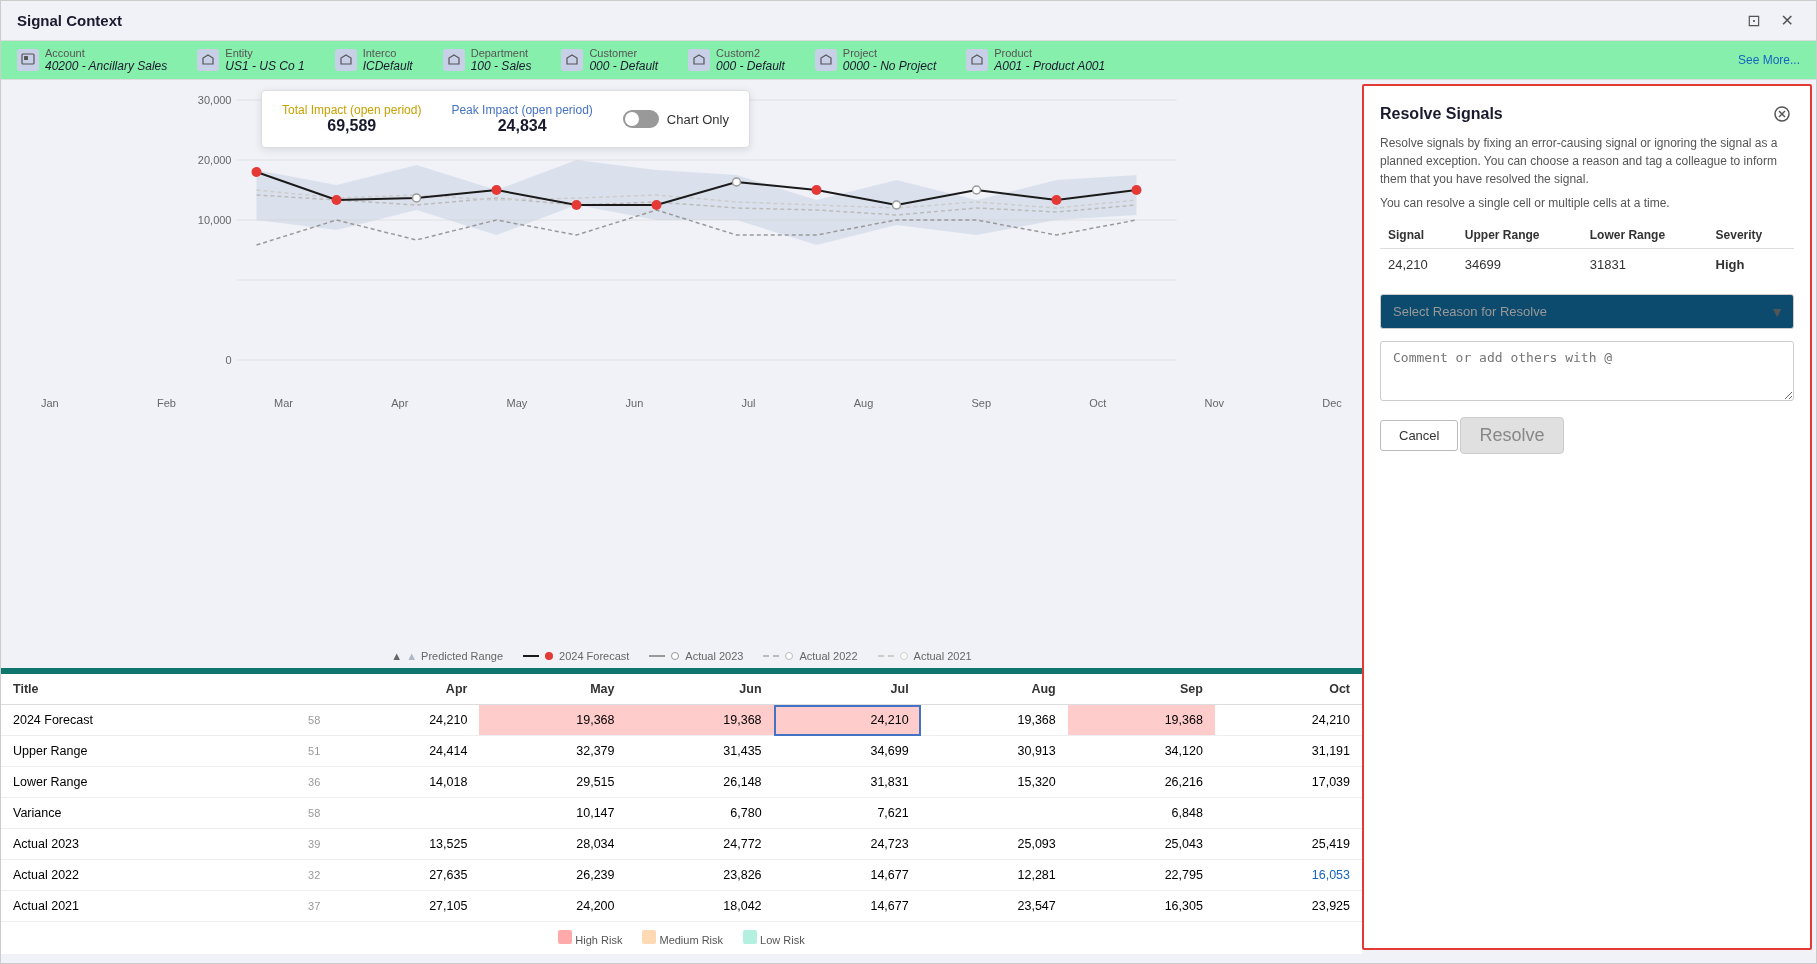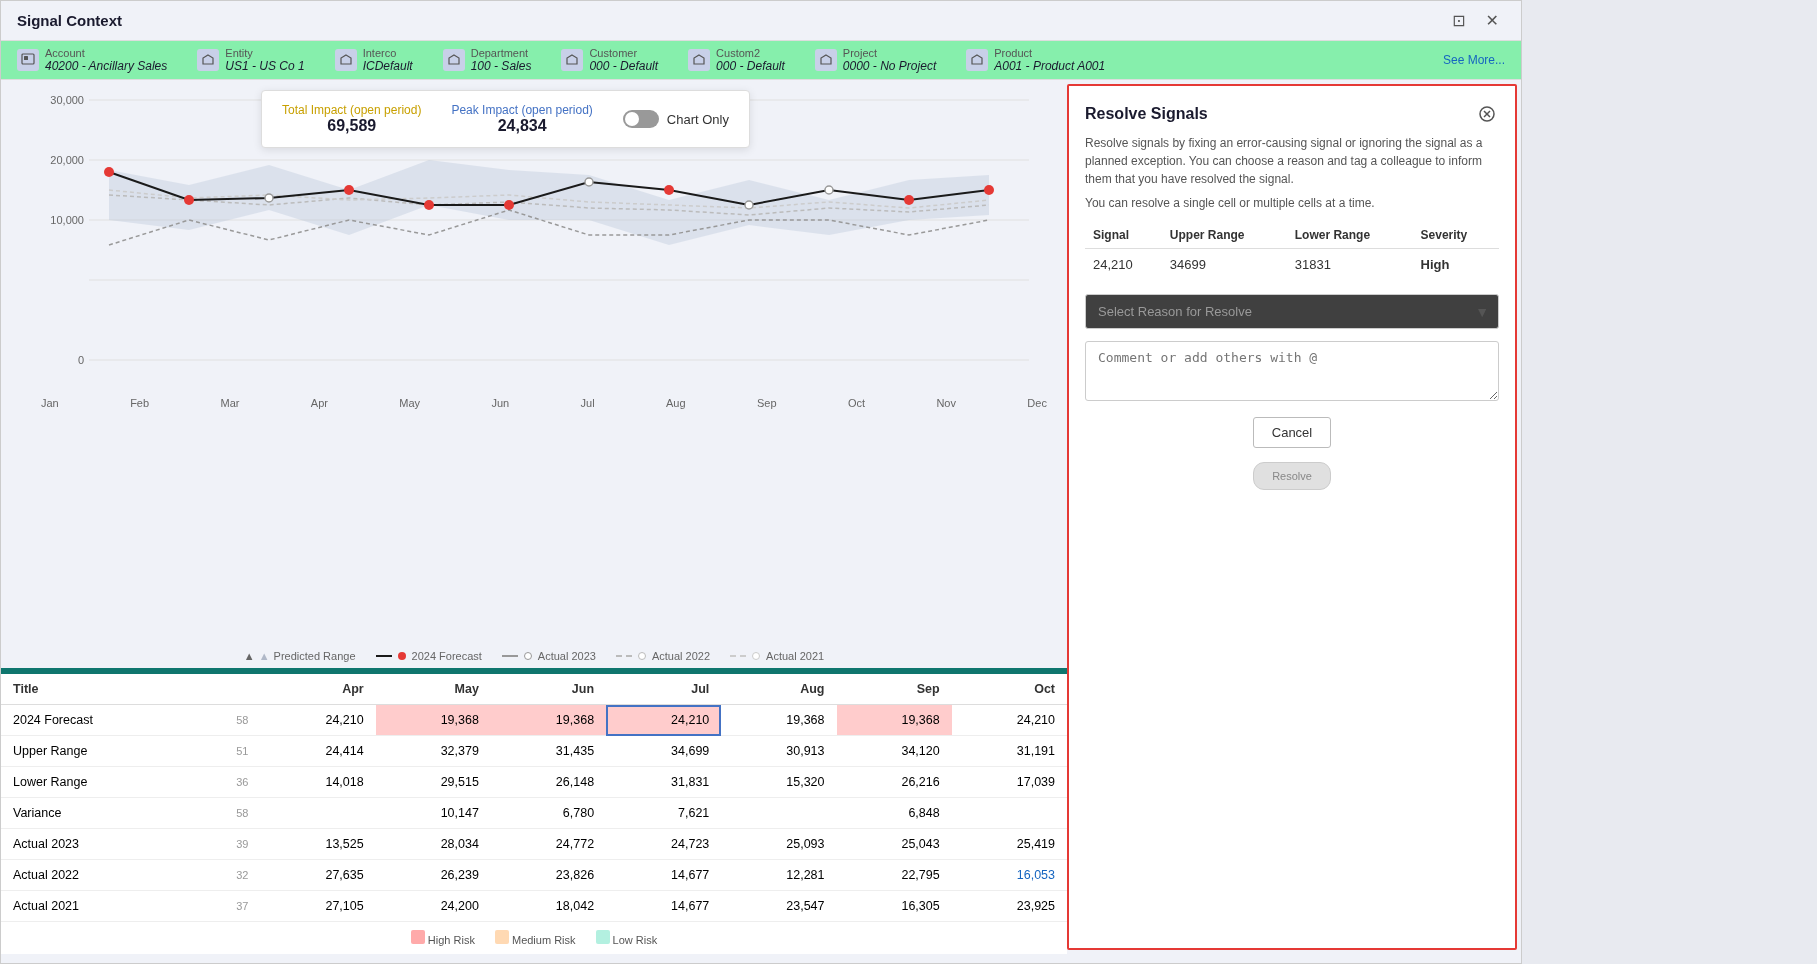--- a/index.html
+++ b/index.html
@@ -1,19 +1,19 @@
 <!DOCTYPE html>
 <html><head>
   <meta charset="utf-8">
   <style>
     * { box-sizing: border-box; margin: 0; padding: 0; }
     body { font-family: 'Segoe UI', Arial, sans-serif; font-size: 13px; background: #e8eaf0; }
 
     .app-window {
-      width: 1522px;
+      width: 1817px;
       min-height: 964px;
       background: #f0f2f8;
       border: 1px solid #ccc;
       position: relative;
     }
 
     .title-bar {
       display: flex;
       align-items: center;
       justify-content: space-between;
@@ -231,21 +231,21 @@
       position: relative;
       margin-bottom: 12px;
     }
     .dropdown-wrapper select {
       width: 100%;
       padding: 9px 12px;
       border: 1px solid #ccc;
       border-radius: 3px;
       font-size: 13px;
       color: #999;
-      background: #404040;
+      background: #0c4a6e;
       appearance: none;
       cursor: pointer;
     }
     .dropdown-arrow {
       position: absolute;
       right: 10px;
       top: 50%;
       transform: translateY(-50%);
       pointer-events: none;
       color: #555;
@@ -259,39 +259,38 @@
       border-radius: 3px;
       padding: 8px 12px;
       font-size: 13px;
       color: #999;
       resize: vertical;
       margin-bottom: 16px;
     }
 
     .resolve-actions {
       display: flex;
-      gap: 14px;
+      gap: 2px;
       align-items: center;
-      flex-direction: column;
     }
     .btn-cancel {
       padding: 7px 18px;
       background: white;
       border: 1px solid #bbb;
       border-radius: 3px;
       font-size: 13px;
       color: #333;
       cursor: pointer;
     }
     .btn-resolve {
       padding: 7px 18px;
       background: #e0e0e0;
       border: 1px solid #ccc;
-      border-radius: 11px;
-      font-size: 11px;
+      border-radius: 4px;
+      font-size: 18px;
       color: #888;
       cursor: pointer;
     }
 
     
     .y-axis-label {
       font-size: 11px;
       fill: #666;
     }
     .grid-line { stroke: #e0e0e0; stroke-width: 1; }

